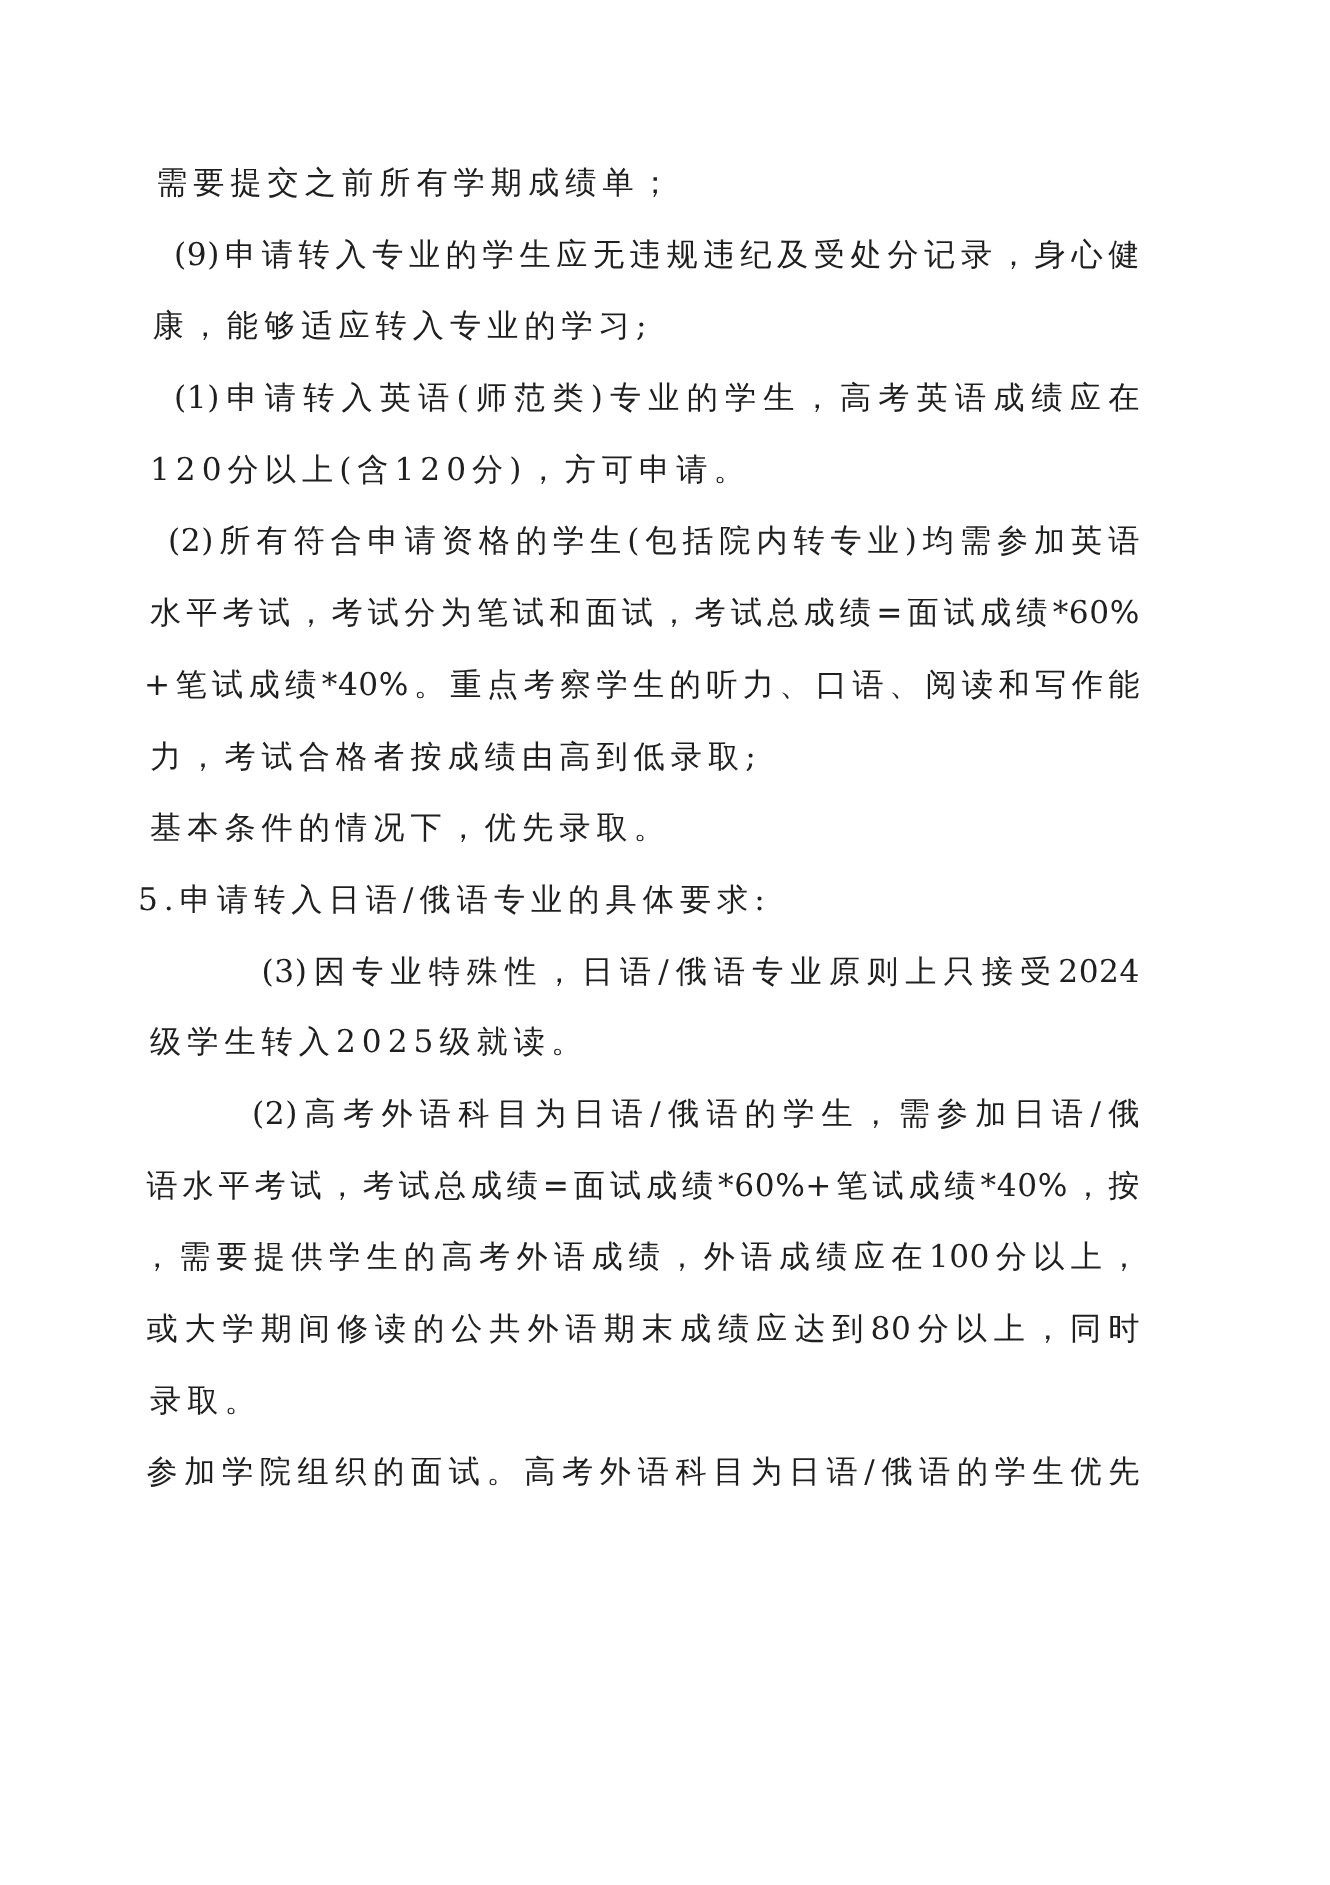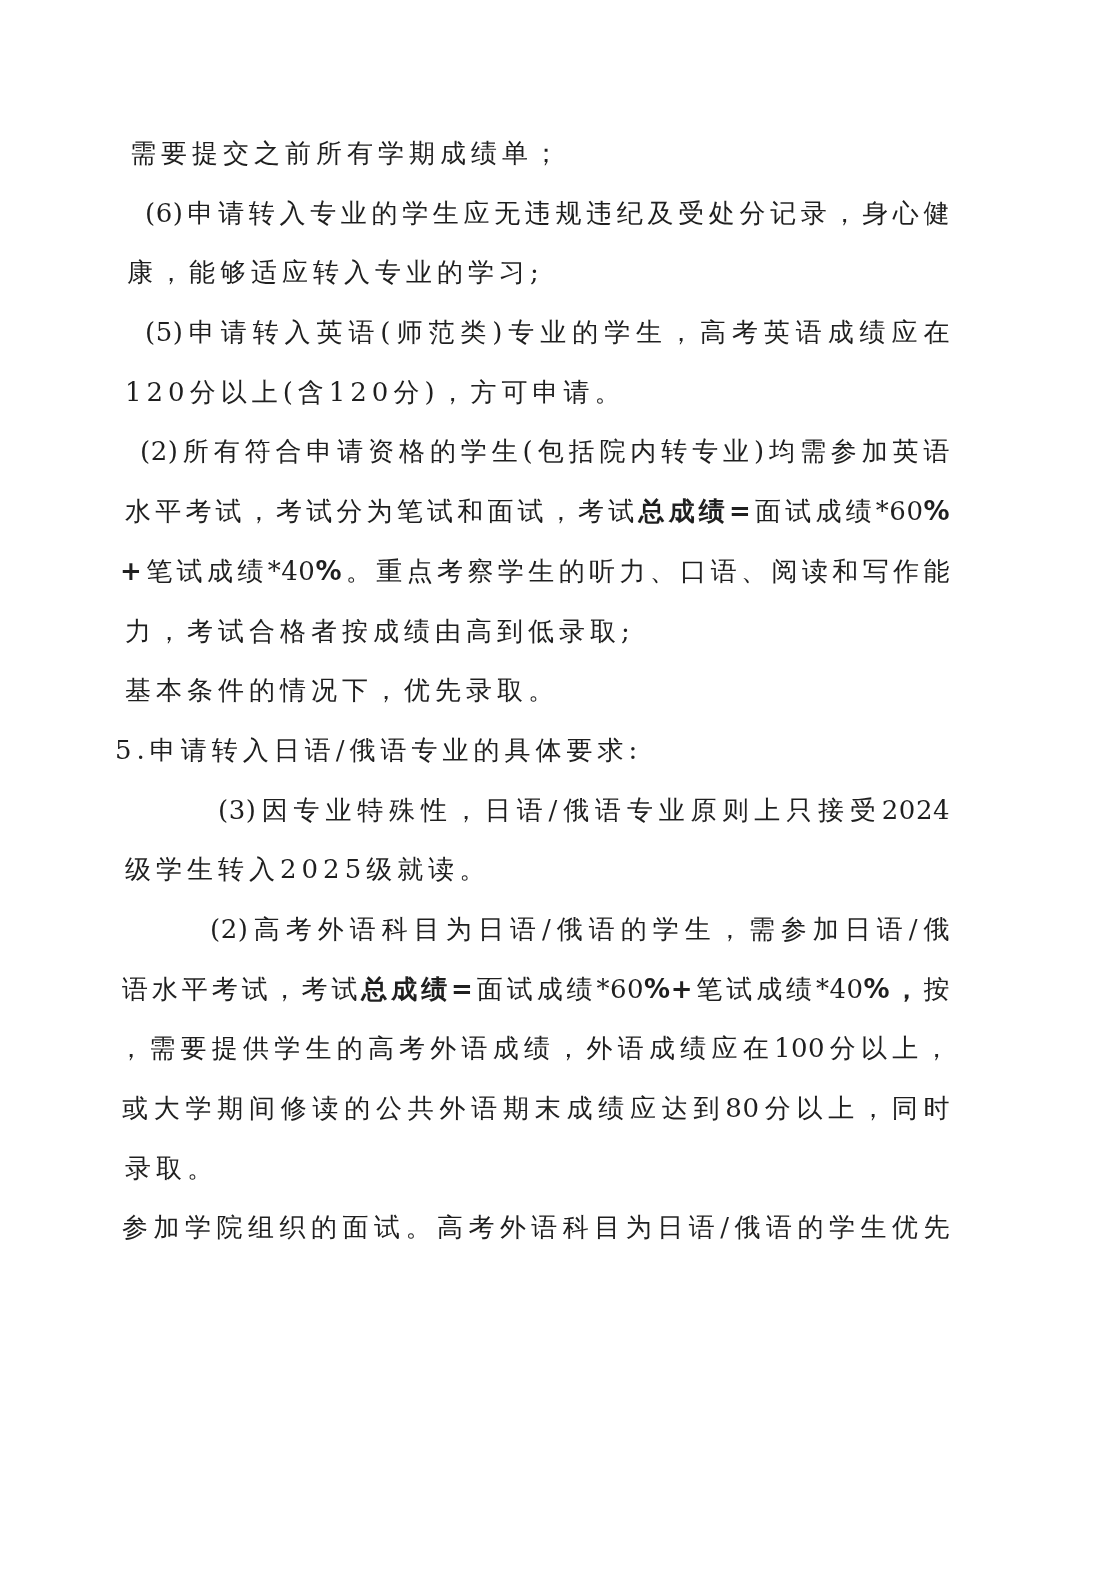--- a/index.html
+++ b/index.html
@@ -31,31 +31,31 @@
   
   .just {
     white-space: normal;
     letter-spacing: 0.5px;
     text-align: justify;
     text-align-last: justify;
   }
   
   .b {
     font-family: "DejaVu Sans", sans-serif;
-    font-weight: 700;
+    font-weight: 400;
   }
 </style>
 </head>
 <body>
 
 <div class="doc">
   <div class="ln" style="padding-left:15px"><span>需要提交之前所有学期成绩单；</span></div>
-  <div class="ln just" style="padding-left:30px"><span>(6)申请转入专业的学生应无违规违纪及受处分记录，身心健</span></div>
+  <div class="ln just" style="padding-left:30px"><span>(9)申请转入专业的学生应无违规违纪及受处分记录，身心健</span></div>
   <div class="ln" style="padding-left:12px"><span>康，能够适应转入专业的学习;</span></div>
-  <div class="ln just" style="padding-left:30px"><span>(5)申请转入英语(师范类)专业的学生，高考英语成绩应在</span></div>
+  <div class="ln just" style="padding-left:30px"><span>(1)申请转入英语(师范类)专业的学生，高考英语成绩应在</span></div>
   <div class="ln" style="padding-left:10px"><span>120分以上(含120分)，方可申请。</span></div>
   <div class="ln just" style="padding-left:25px"><span>(2)所有符合申请资格的学生(包括院内转专业)均需参加英语</span></div>
   <div class="ln just" style="padding-left:10px"><span>水平考试，考试分为笔试和面试，考试</span><span class="b">总成绩=</span><span>面试成绩*60</span><span class="b">%</span></div>
   <div class="ln just" style="padding-left:5px"><span class="b">+</span><span>笔试成绩*40</span><span class="b">%</span><span>。重点考察学生的听力、口语、阅读和写作能</span></div>
   <div class="ln" style="padding-left:10px"><span>力，考试合格者按成绩由高到低录取;</span></div>
   <div class="ln" style="padding-left:10px"><span>基本条件的情况下，优先录取。</span></div>
   <div class="ln" style="padding-left:0px"><span>5.申请转入日语/俄语专业的具体要求:</span></div>
   <div class="ln just" style="padding-left:103px"><span>(3)因专业特殊性，日语/俄语专业原则上只接受2024</span></div>
   <div class="ln" style="padding-left:10px"><span>级学生转入2025级就读。</span></div>
   <div class="ln just" style="padding-left:95px"><span>(2)高考外语科目为日语/俄语的学生，需参加日语/俄</span></div>

